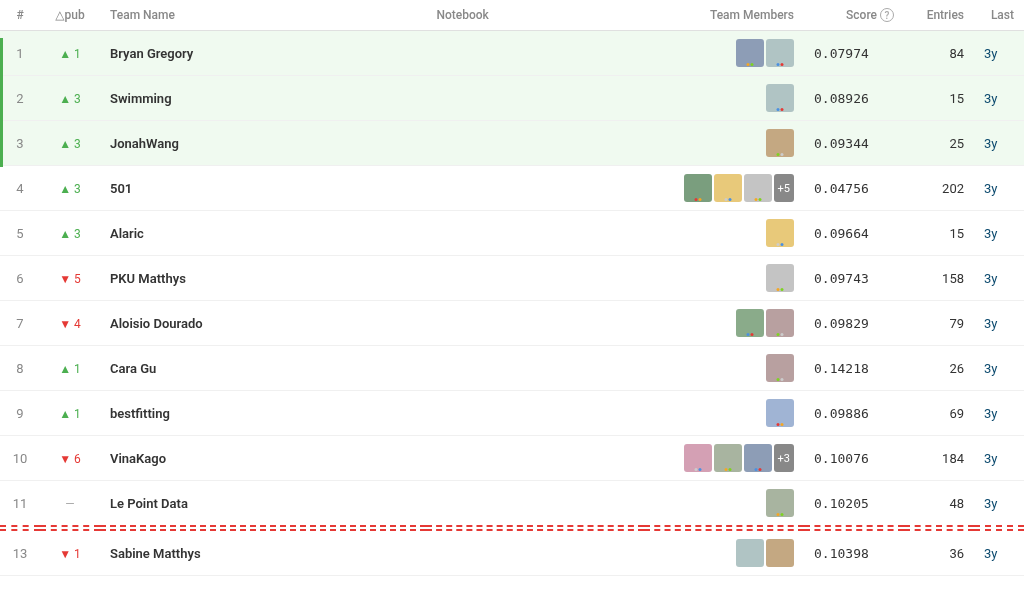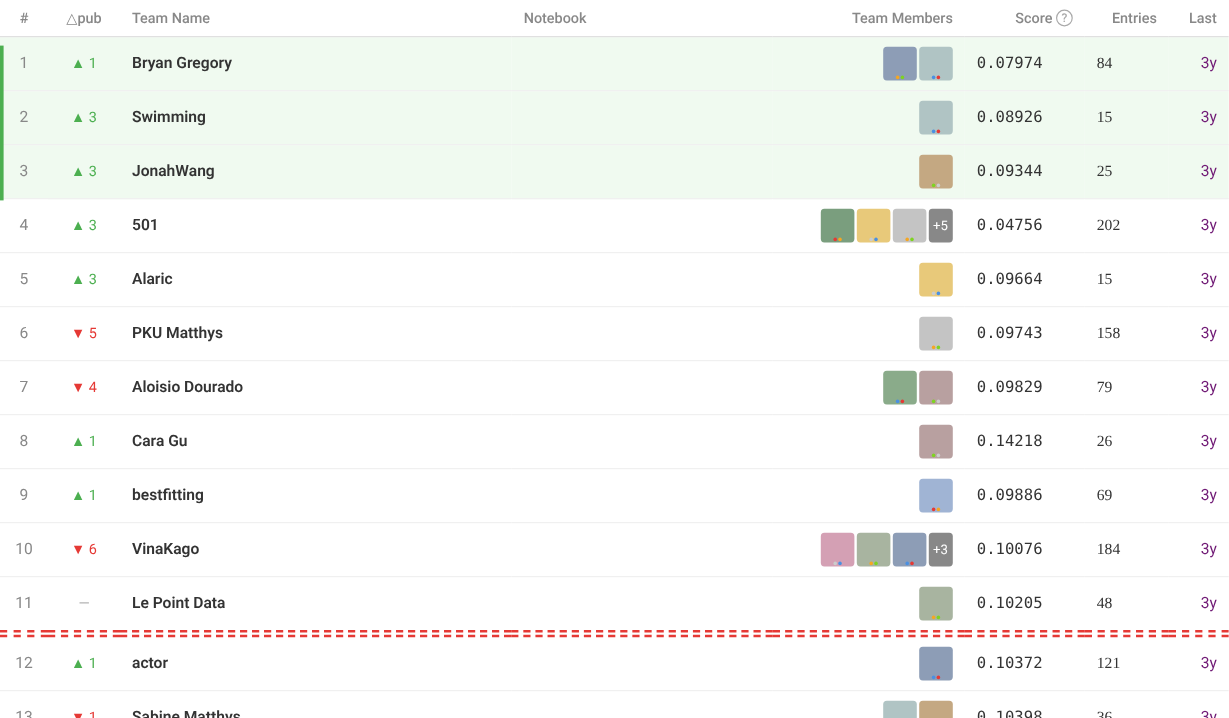--- a/index.html
+++ b/index.html
@@ -119,27 +119,25 @@
       display: inline-flex;
       align-items: center;
     }
     .score-cell {
       text-align: left;
       font-family: monospace;
       font-size: 13px;
       width: 100px;
     }
     .entries-cell {
-      text-align: left;
+      text-align: right;
       width: 70px;
-      font-family: Liberation Serif, serif;
     }
     .last-cell {
-      text-align: right;
-      color: #701a75;
+      color: #0c4a6e;
       width: 50px;
     }
     .dashed-separator td {
       border-top: 2px dashed #e53935 !important;
       border-bottom: 2px dashed #e53935 !important;
       padding: 0 !important;
       height: 0px !important;
       line-height: 0 !important;
     }
     .dashed-separator {
@@ -481,41 +479,20 @@
             </div>
           </td>
     <td class="score-cell">0.10205</td>
     <td class="entries-cell">48</td>
     <td class="last-cell">3y</td>
   </tr>
         <tr class="dashed-separator">
           <td colspan="8" style="padding:0; border-top: 3px dashed #e53935; border-bottom: none;"></td>
         </tr>
         <tr>
-    <td class="rank-cell">12</td>
-    <td class="delta-cell"><span class="delta-up">▲ 1</span></td>
-    <td class="team-name-cell">actor</td>
-    <td class="notebook-cell"></td>
-    <td class="members-cell">
-            <div class="members-avatars">
-              <div class="avatar" style="background:#8d9db6">
-    <div class="avatar-dots">
-      <div class="dot-row">
-        <div class="dot" style="background:#4a90e2"></div>
-        <div class="dot" style="background:#e53935"></div>
-      </div>
-    </div>
-  </div>
-            </div>
-          </td>
-    <td class="score-cell">0.10372</td>
-    <td class="entries-cell">121</td>
-    <td class="last-cell">3y</td>
-  </tr>
-        <tr>
     <td class="rank-cell">13</td>
     <td class="delta-cell"><span class="delta-down">▼ 1</span></td>
     <td class="team-name-cell">Sabine Matthys</td>
     <td class="notebook-cell"></td>
     <td class="members-cell">
             <div class="members-avatars">
               <div class="avatar" style="background:#b0c4c4">
     
   </div>
               <div class="avatar" style="background:#c4a882">

